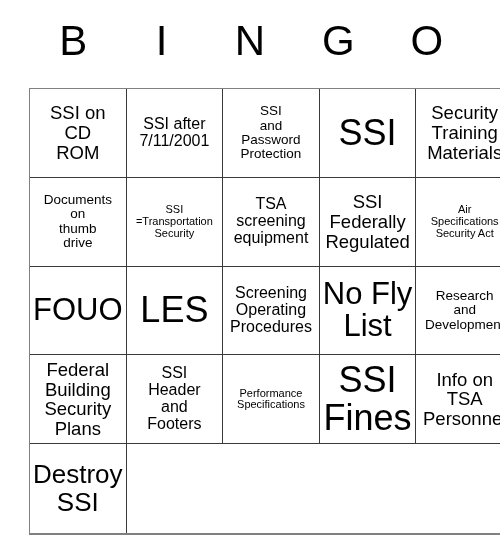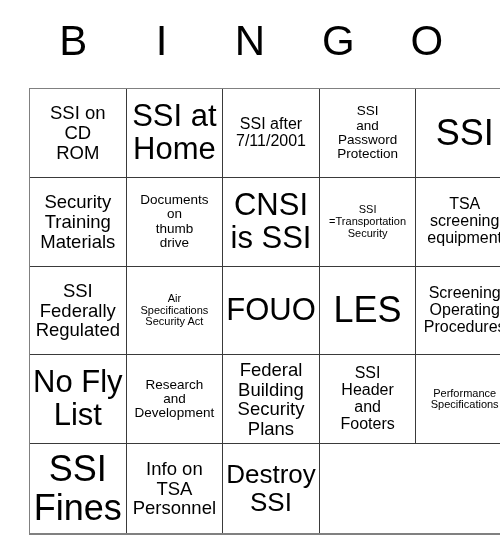--- a/index.html
+++ b/index.html
@@ -113,24 +113,20 @@
   </div>
 
   <div id="bingo-grid">
 
     <div class="bingo-cell">
       <span class="cell-text fs-l">SSI on
 CD
 ROM</span>
     </div>
     <div class="bingo-cell">
-      <span class="cell-text fs-xxl">SSI at
-Home</span>
-    </div>
-    <div class="bingo-cell">
       <span class="cell-text fs-m">SSI after
 7/11/2001</span>
     </div>
     <div class="bingo-cell">
       <span class="cell-text fs-s">SSI
 and
 Password
 Protection</span>
     </div>
     <div class="bingo-cell">
@@ -142,24 +138,20 @@
 Training
 Materials</span>
     </div>
     <div class="bingo-cell">
       <span class="cell-text fs-s">Documents
 on
 thumb
 drive</span>
     </div>
     <div class="bingo-cell">
-      <span class="cell-text fs-xxl">CNSI
-is SSI</span>
-    </div>
-    <div class="bingo-cell">
       <span class="cell-text fs-xs">SSI
 =Transportation
 Security</span>
     </div>
     <div class="bingo-cell">
       <span class="cell-text fs-m">TSA
 screening
 equipment</span>
     </div>
 

